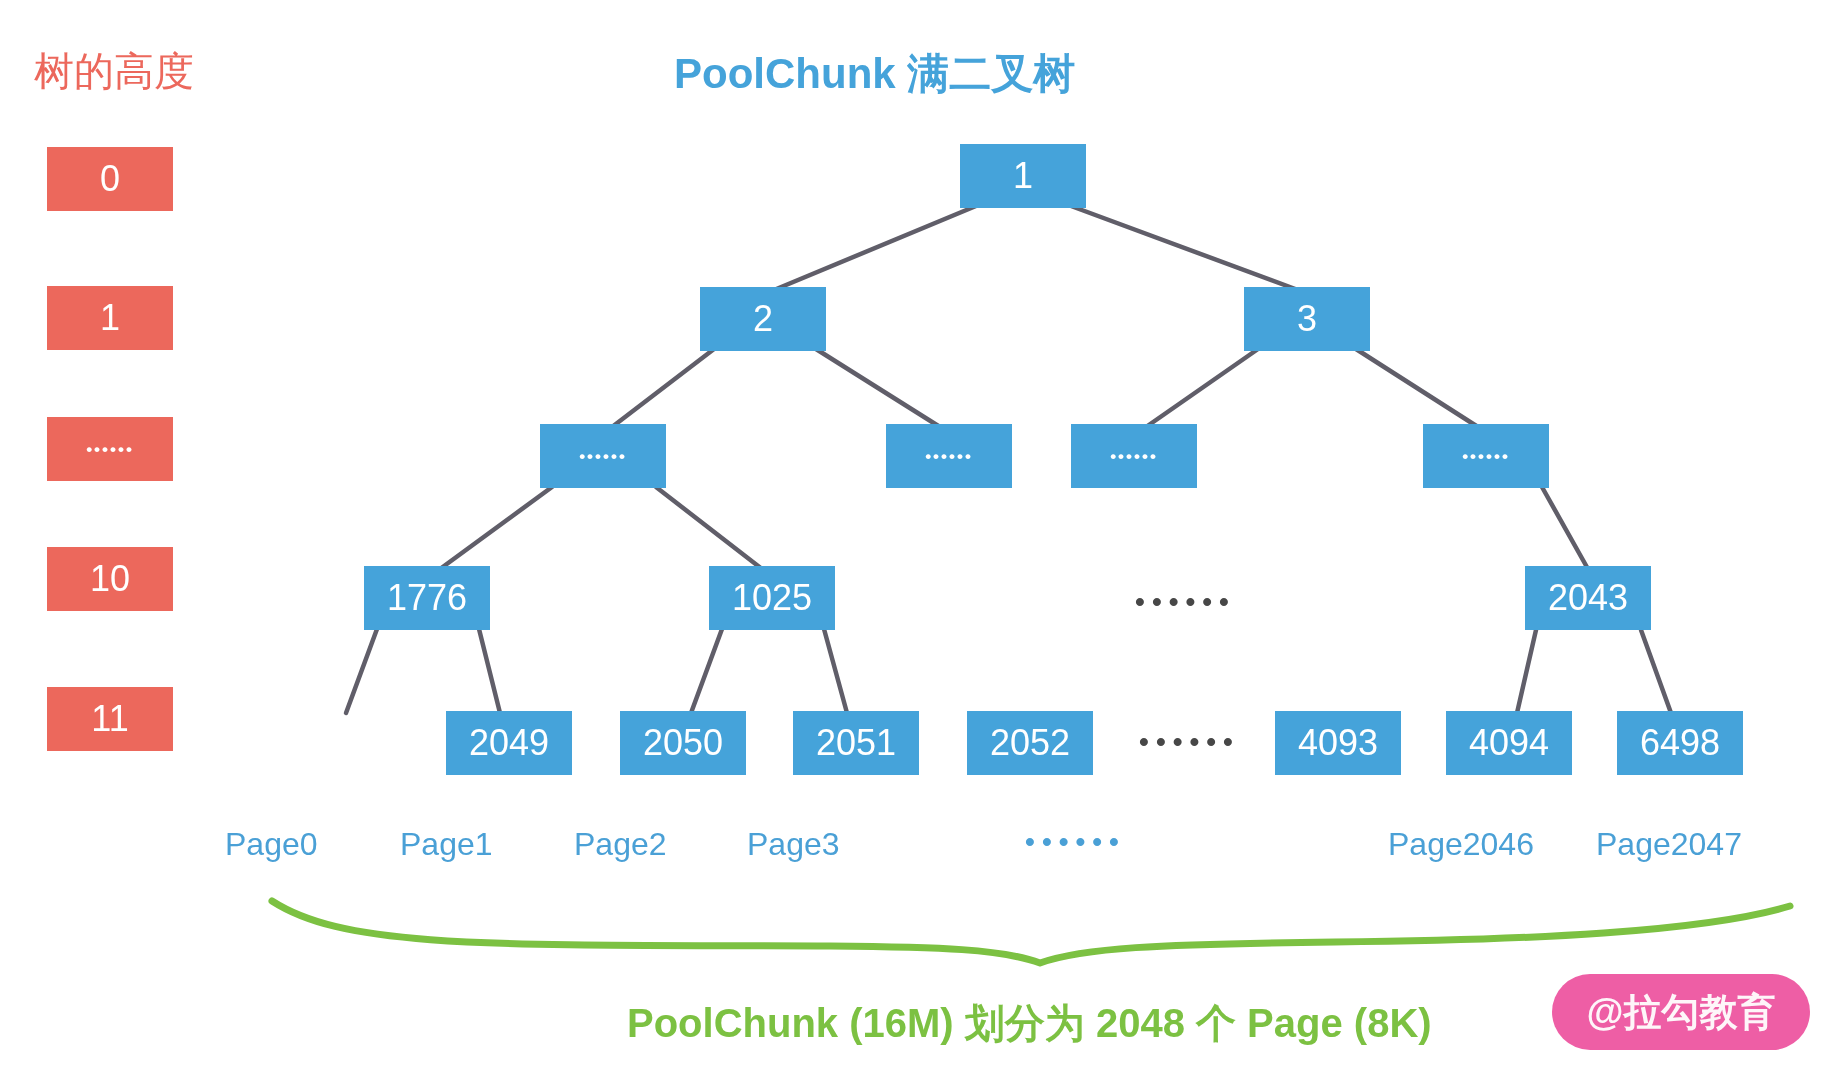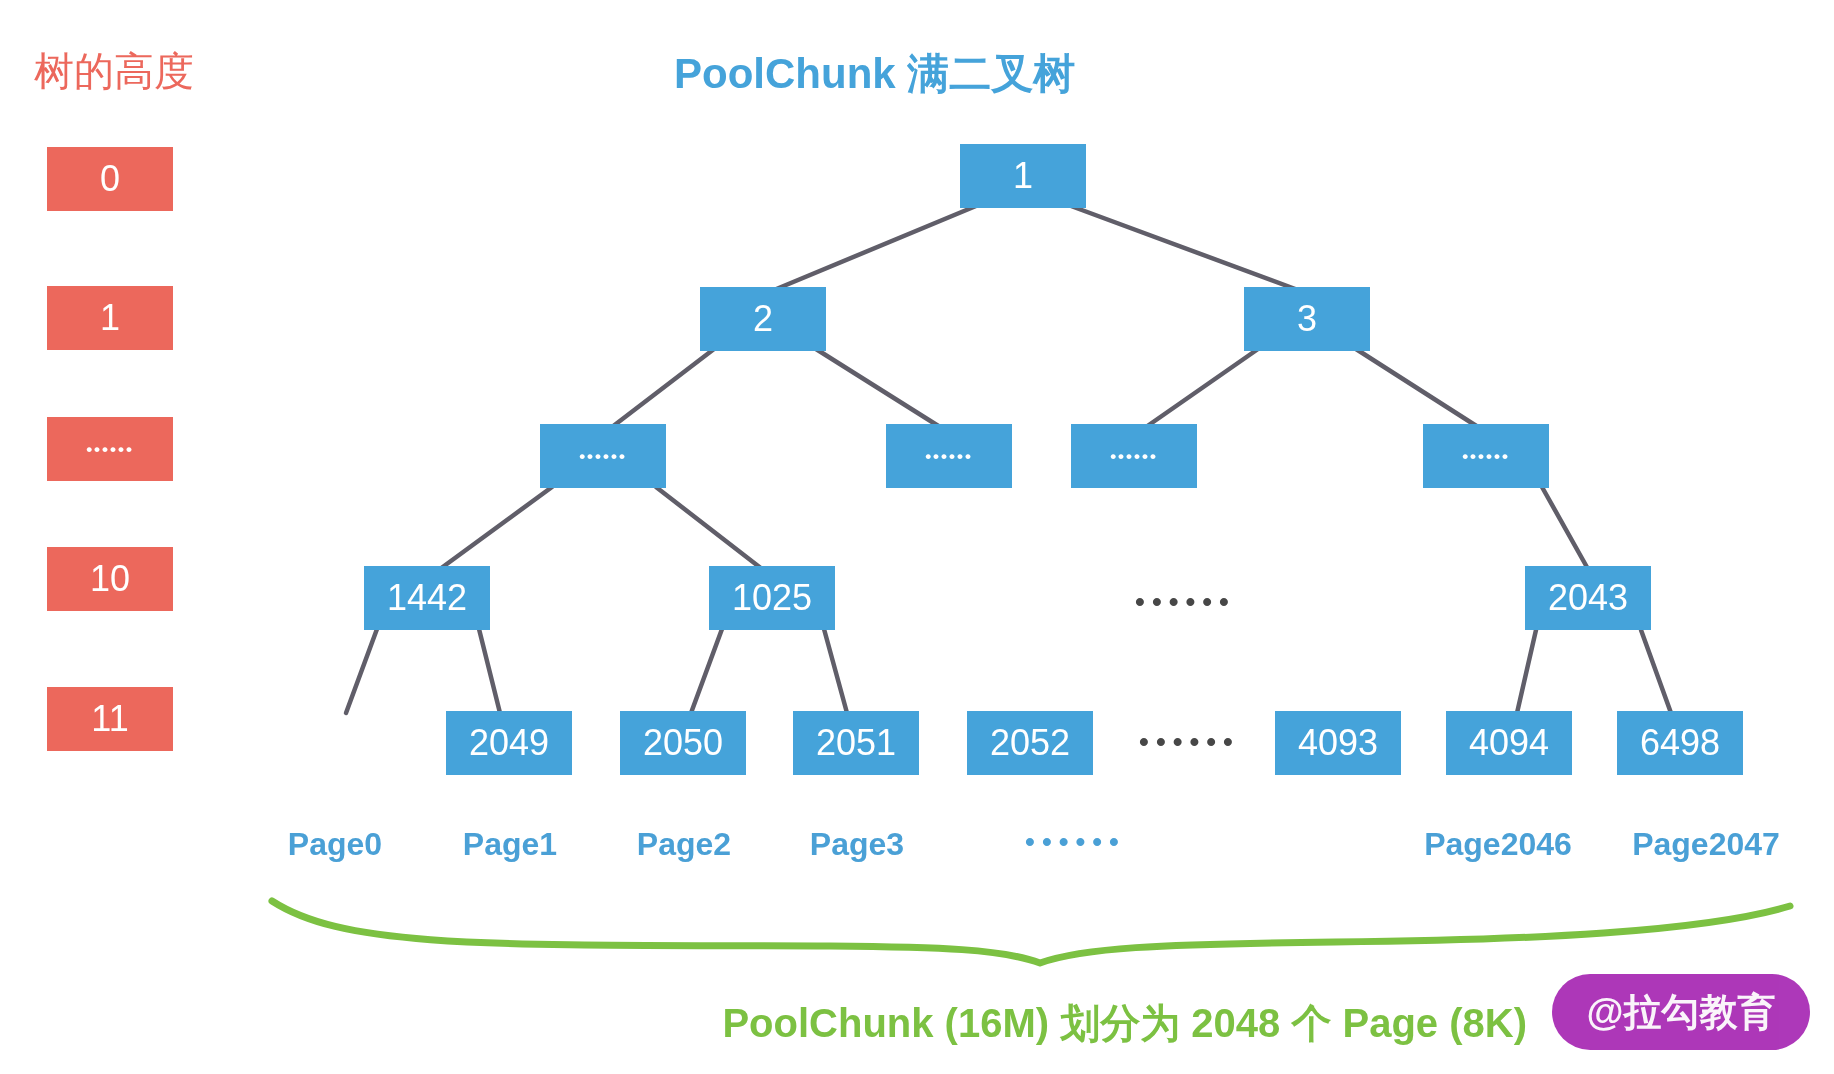--- a/index.html
+++ b/index.html
@@ -32,30 +32,30 @@
     font-size:40px;font-weight:normal;color:var(--level-red);
   }
   .dots-row{
     position:absolute;width:160px;height:40px;display:flex;align-items:center;justify-content:center;
     font-size:28px;letter-spacing:7px;color:var(--dark-dot);font-weight:bold;z-index:2;text-indent:7px;
   }
   .dots-mid{left:1102px;top:582px;}
   .dots-leaf{left:1106px;top:722px;}
   .dots-page{left:992px;top:822px;color:var(--label-blue);}
   .page-label{
-    position:absolute;top:826px;width:220px;text-align:center;
-    font-size:32px;color:var(--label-blue);font-weight:bold;
+    position:absolute;top:826px;width:220px;
+    font-size:32px;color:var(--label-blue);
   }
   .caption{
-    position:absolute;left:627px;top:996px;width:900px;text-align:right;
+    position:absolute;left:627px;top:996px;width:900px;text-align:left;
     font-size:40px;font-weight:bold;color:var(--green);
   }
   .watermark{
     position:absolute;left:1552px;top:974px;width:258px;height:76px;border-radius:38px;
-    background:#a21caf;opacity:0.88;display:flex;align-items:center;justify-content:center;z-index:3;
+    background:#ec4899;opacity:0.88;display:flex;align-items:center;justify-content:center;z-index:3;
   }
   .watermark span{color:#ffffff;font-size:38px;font-weight:bold;opacity:0.95;}
 </style>
 </head>
 <body>
 
 <div class="canvas">
 
   <svg class="edges" viewBox="0 0 1834 1074" xmlns="http://www.w3.org/2000/svg">
     <g stroke="#605e69" stroke-width="4.5" stroke-linecap="round">
@@ -87,21 +87,21 @@
   <div class="node red" style="left:47px;top:547px">10</div>
   <div class="node red" style="left:47px;top:687px">11</div>
 
   <div class="node" style="left:960px;top:144px">1</div>
   <div class="node" style="left:700px;top:287px">2</div>
   <div class="node" style="left:1244px;top:287px">3</div>
   <div class="node ellipsis" style="left:540px;top:424px">••••••</div>
   <div class="node ellipsis" style="left:886px;top:424px">••••••</div>
   <div class="node ellipsis" style="left:1071px;top:424px">••••••</div>
   <div class="node ellipsis" style="left:1423px;top:424px">••••••</div>
-  <div class="node" style="left:364px;top:566px">1442</div>
+  <div class="node" style="left:364px;top:566px">1776</div>
   <div class="node" style="left:709px;top:566px">1025</div>
   <div class="node" style="left:1525px;top:566px">2043</div>
   <div class="node" style="left:446px;top:711px">2049</div>
   <div class="node" style="left:620px;top:711px">2050</div>
   <div class="node" style="left:793px;top:711px">2051</div>
   <div class="node" style="left:967px;top:711px">2052</div>
   <div class="node" style="left:1275px;top:711px">4093</div>
   <div class="node" style="left:1446px;top:711px">4094</div>
   <div class="node" style="left:1617px;top:711px">6498</div>
 

